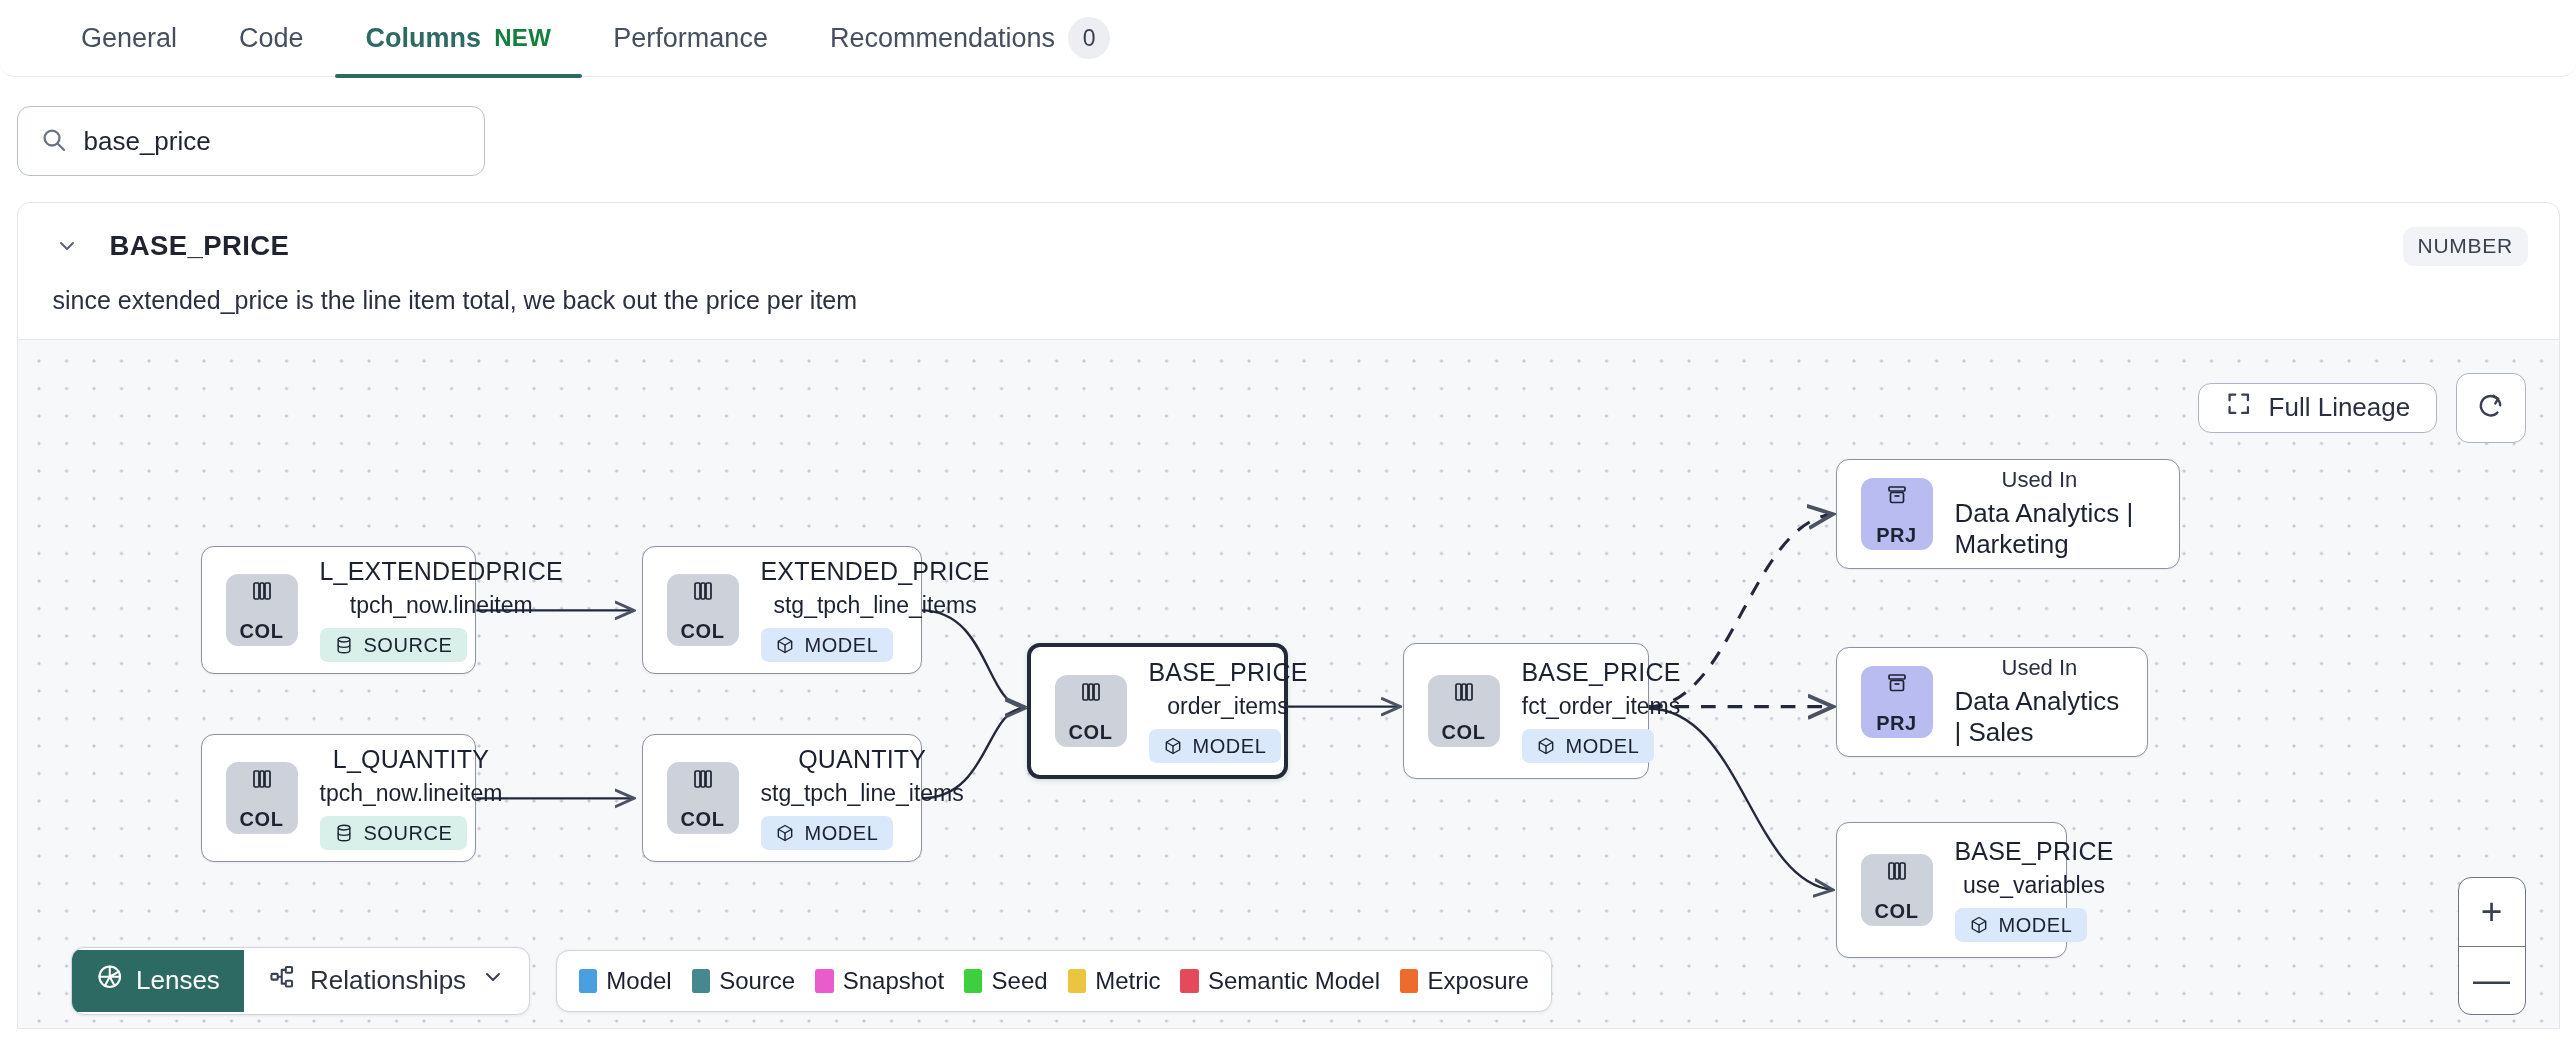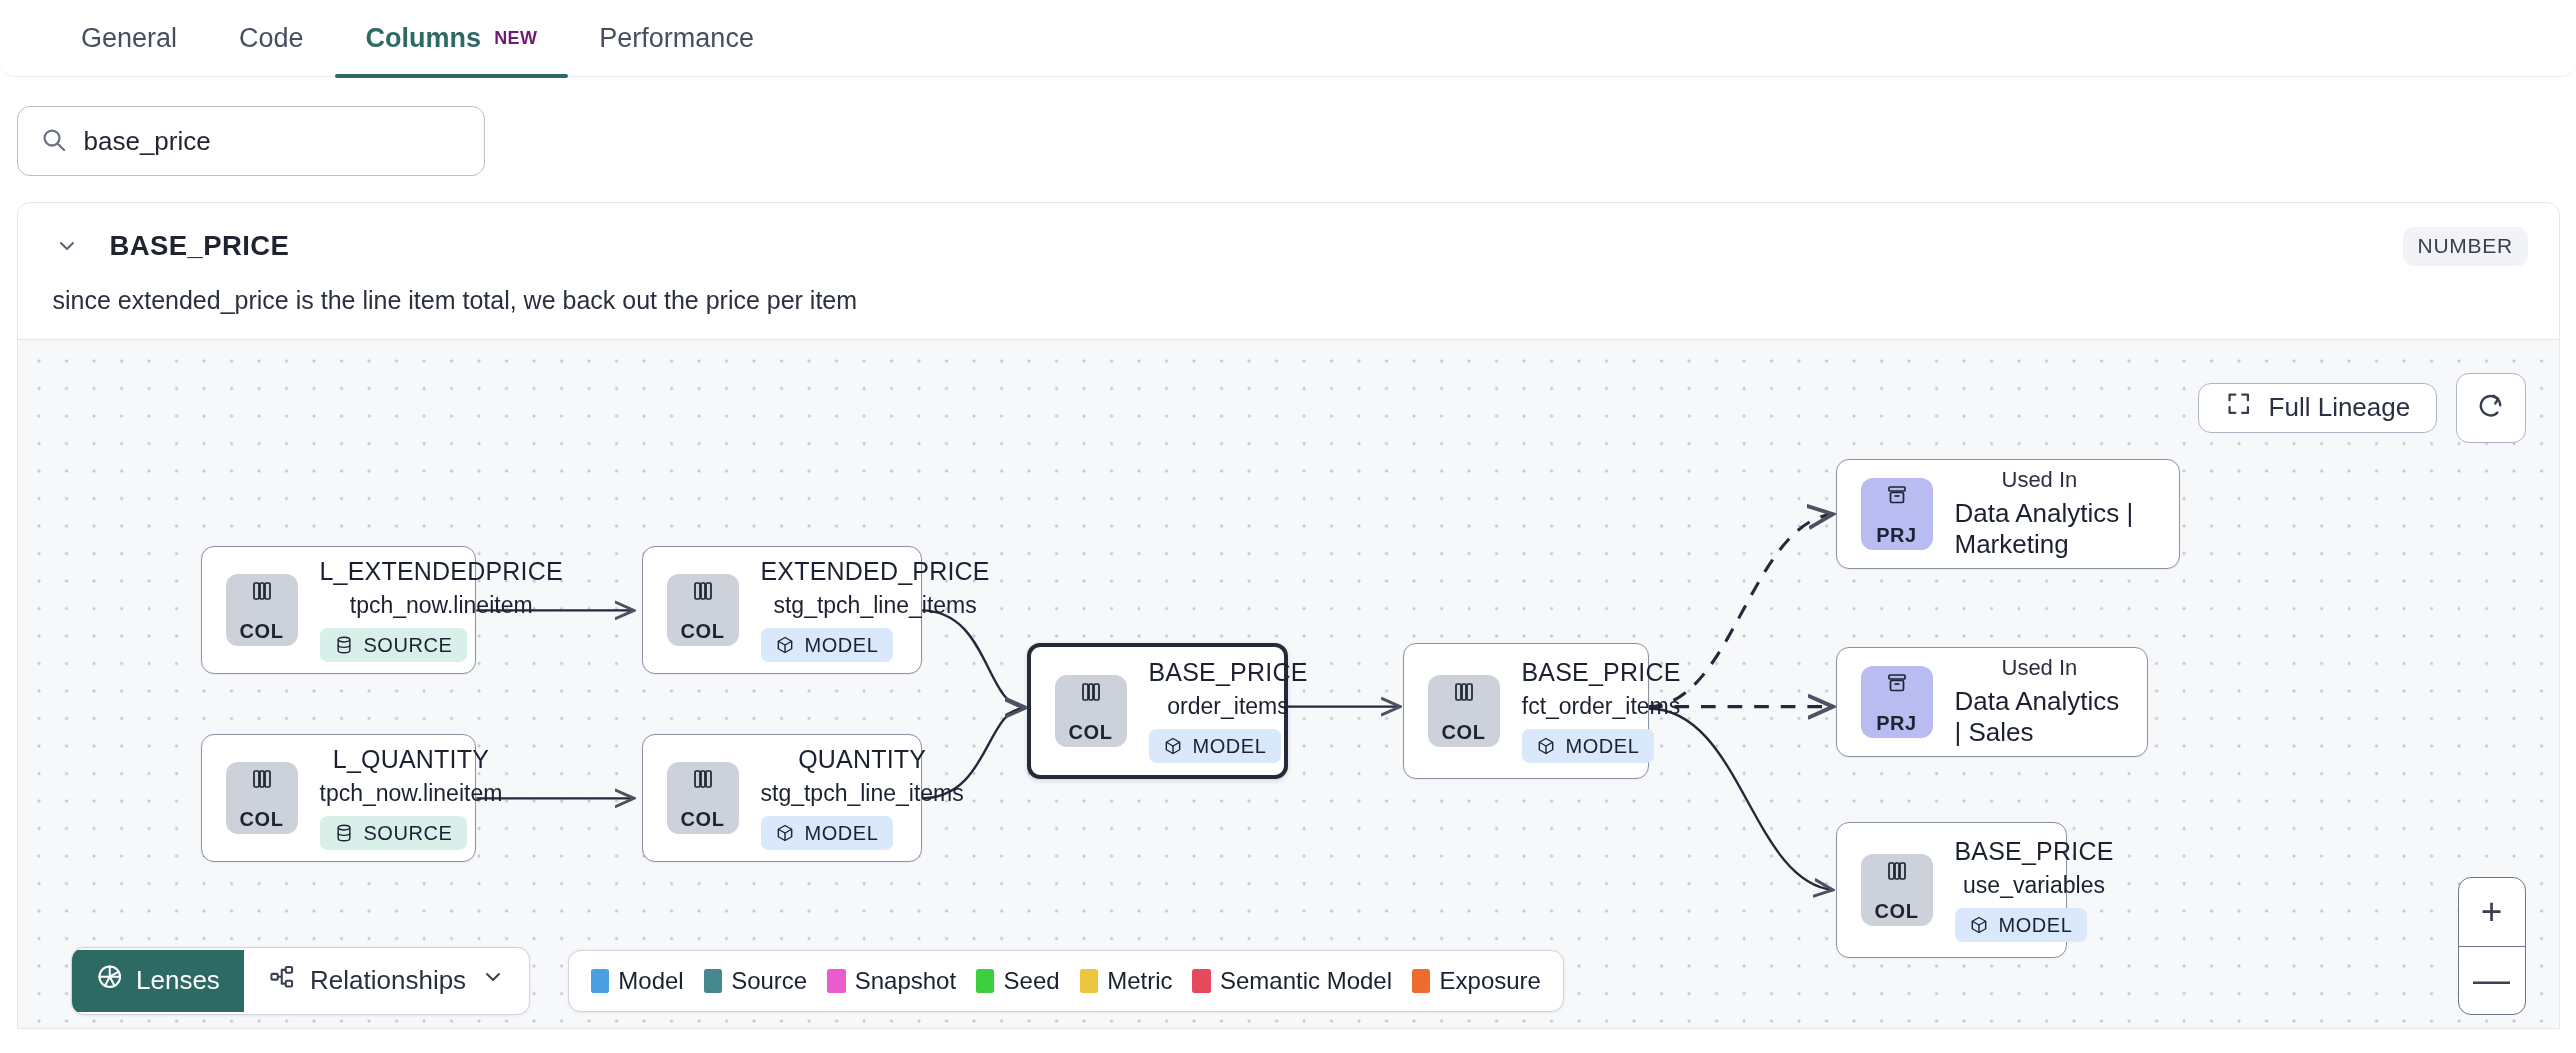--- a/index.html
+++ b/index.html
@@ -36,23 +36,23 @@
   .tab.active { color: #2d6a64; font-weight: 700; }
   .tab.active::after {
     content: "";
     position: absolute;
     left: 0; right: 0; bottom: -1.8px;
     height: 4.6px;
     background: #2d6a64;
     border-radius: 2.8px;
   }
   .tab-new {
-    font-size: 18px;
+    font-size: 24px;
     font-weight: 700;
-    color: #701a75;
+    color: #15803d;
     letter-spacing: 0.4px;
   }
   .tab-count {
     min-width: 42px; height: 42px;
     padding: 0 13px;
     border-radius: 21px;
     background: #eceef2;
     color: #39404f;
     font-size: 23px;
     display: flex; align-items: center; justify-content: center;
@@ -207,21 +207,21 @@
   }
   .zoomctl div {
     height: 68px; display: flex; align-items: center; justify-content: center;
     font-size: 37px; color: #39404f; cursor: pointer;
   }
   .zoomctl div + div { border-top: 1.8px solid #6d7585; }
 
   
   .bottombar {
     position: absolute; left: 53px; bottom: 42px;
-    display: flex; align-items: center; gap: 38px;
+    display: flex; align-items: center; gap: 26px;
   }
   .seg {
     display: flex; align-items: center;
     border-radius: 13px;
     overflow: hidden;
     border: 1.8px solid #cfd4dd;
     background: #fff;
     box-shadow: 0 0.9px 2.8px rgba(20,25,40,.08);
   }
   .seg-lenses {
@@ -262,20 +262,24 @@
   </div>
   <div class="tab">
     <span>Code</span>
   </div>
   <div class="tab active">
     <span>Columns</span>
     <span class="tab-new">NEW</span>
   </div>
   <div class="tab">
     <span>Performance</span>
+  </div>
+  <div class="tab">
+    <span>Recommendations</span>
+    <span class="tab-count">0</span>
   </div>
 </div>
 
 <div class="searchwrap">
   <div class="searchbox">
     <span>
       <svg width="27.5" height="27.5" viewBox="0 0 24 24" fill="none" stroke="#6a7283" stroke-width="2" stroke-linecap="round">
         <circle cx="10.5" cy="10.5" r="6.5"></circle>
           <line x1="15.5" y1="15.5" x2="21" y2="21"></line>
       </svg>

